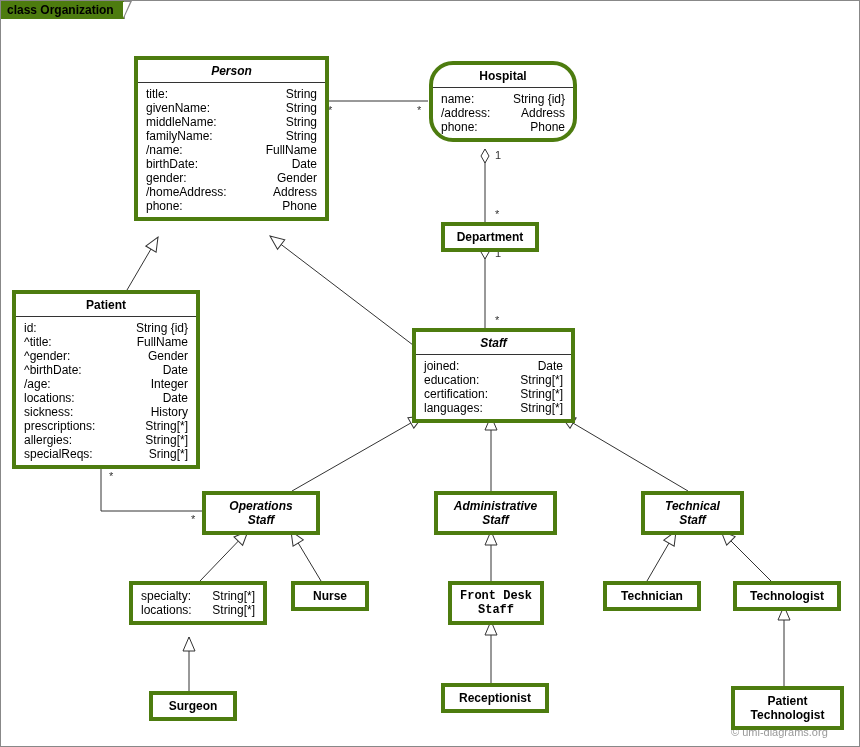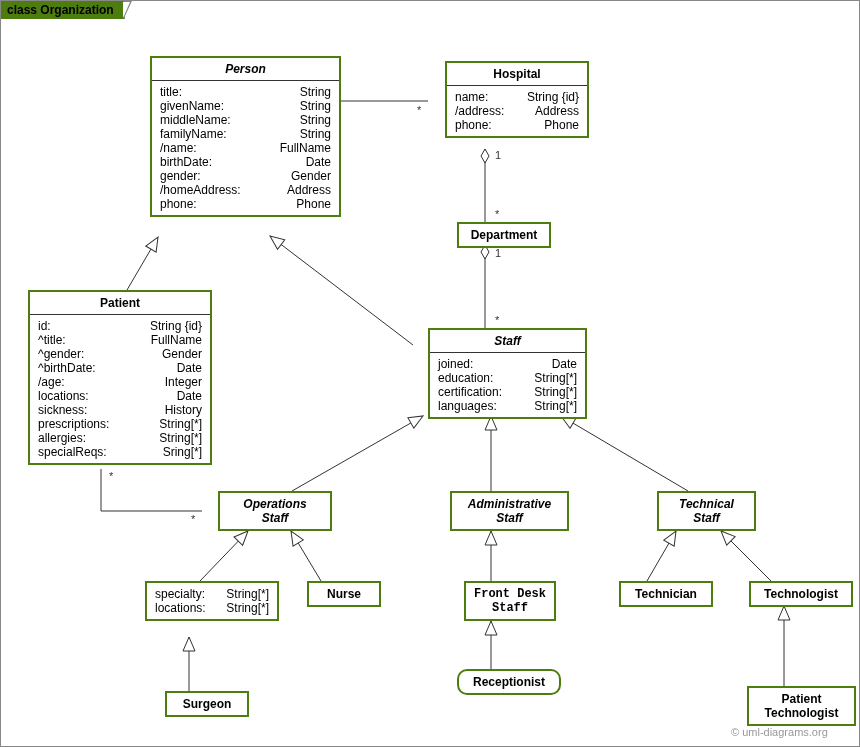--- a/index.html
+++ b/index.html
@@ -45,24 +45,23 @@
     top: 1px;
     width: 0;
     height: 0;
     border-top: 0 solid transparent;
     border-bottom: 16px solid transparent;
     border-left: 7px solid white;
     z-index: 3;
   }
   .class-box {
     position: absolute;
-    border: 2px solid #4d7c0f;
+    border: 4px solid #4d7c0f;
     background: white;
     z-index: 5;
-    margin-left: 16px;
   }
   .class-name {
     text-align: center;
     padding: 4px 8px;
     border-bottom: 1px solid #333;
     font-style: italic;
     font-weight: bold;
   }
   .class-name.notabstract {
     font-style: normal;
@@ -193,21 +192,21 @@
           <span>/homeAddress:</span>
           <span>Address</span>
         </div>
       <div class="attr-row">
           <span>phone:</span>
           <span>Phone</span>
         </div>
     </div>
   </div>
 
-  <div class="class-box" style="left:428px; top:60px; width:140px;">
+  <div class="class-box" style="left:428px; top:60px; width:140px;border-radius:24px;">
     <div class="class-name notabstract">Hospital</div>
     <div class="attrs">
       <div class="attr-row">
           <span>name:</span>
           <span>String {id}</span>
         </div>
       <div class="attr-row">
           <span>/address:</span>
           <span>Address</span>
         </div>
@@ -332,21 +331,21 @@
   </div>
 
   <div class="class-box" style="left:732px; top:580px; width:100px;">
     <div class="class-name notabstract no-border">Technologist</div>
   </div>
 
   <div class="class-box" style="left:148px; top:690px; width:80px;">
     <div class="class-name notabstract no-border">Surgeon</div>
   </div>
 
-  <div class="class-box" style="left:440px; top:668px; width:100px;border-radius:10px;">
+  <div class="class-box" style="left:440px; top:682px; width:100px;">
     <div class="class-name notabstract no-border">Receptionist</div>
   </div>
 
   <div class="class-box" style="left:730px; top:685px; width:105px;">
     <div class="class-name notabstract no-border" style="white-space:pre-line;">Patient
 Technologist</div>
   </div>
 
 </div>
 

